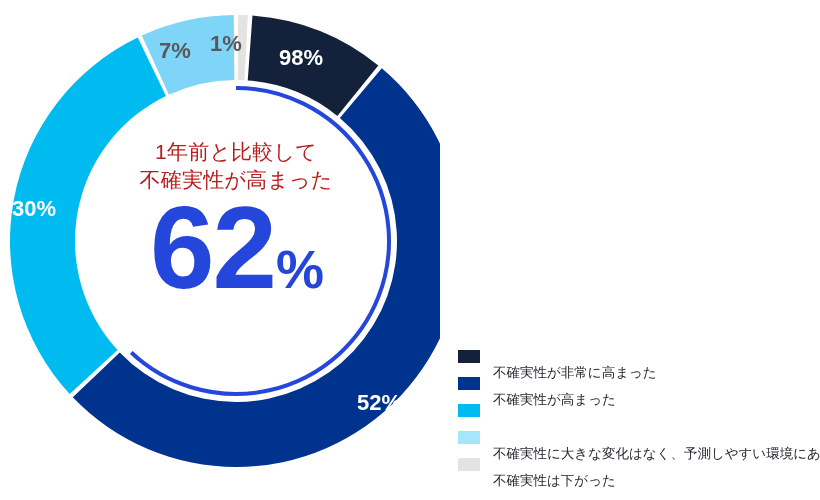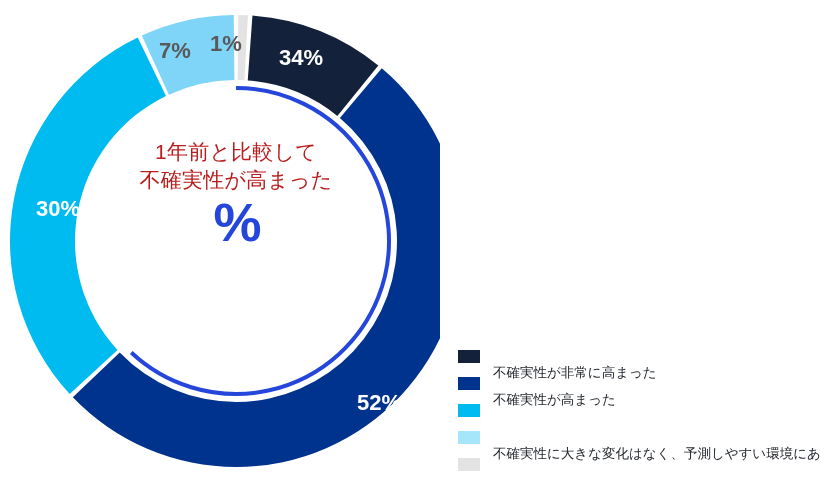--- a/index.html
+++ b/index.html
@@ -87,29 +87,30 @@
         <path d="M 69.70882163071107 394.0465419294187 A 226 226 0 0 1 137.72656232929018 37.48505841491365 L 165.9910466151138 96.01811683540308 A 161 161 0 0 0 117.53593045373664 350.02873119750626 Z" fill="#00BBF0"></path>
         <path d="M 141.8308891323327 35.55370882297976 A 226 226 0 0 1 233.73198270771377 15.011380601673011 L 234.3842885661147 80.00810741977591 A 161 161 0 0 0 168.91492544382993 94.64224389601654 Z" fill="#7FD5F8"></path>
       </g>
     <path id="indicator-arc" fill="none" stroke="#2546DB" stroke-width="4" stroke-linecap="butt" d="M 236 88 A 153 153 0 1 1 131.26429279291068 352.532199995476"></path>
   </svg>
 
   <div class="center-wrap">
     <div class="center-caption">1年前と比較して</div>
     <div class="center-caption">不確実性が高まった</div>
     <div class="center-big">
+      <span class="num">62</span>
         <span class="pct">%</span>
     </div>
   </div>
 
   <div id="slice-labels">
       <div class="slice-label" style="left: 210px; top: 31px; color: rgb(89, 89, 91); font-size: 22px;">1%</div>
-      <div class="slice-label" style="left: 279px; top: 45px; color: rgb(255, 255, 255); font-size: 22px;">34%</div>
+      <div class="slice-label" style="left: 279px; top: 45px; color: rgb(255, 255, 255); font-size: 22px;">98%</div>
       <div class="slice-label" style="left: 357px; top: 363px; color: rgb(255, 255, 255); font-size: 22px; margin-top: 27px;">52%</div>
-      <div class="slice-label" style="left: 36px; top: 196px; color: rgb(255, 255, 255); font-size: 22px;">30%</div>
+      <div class="slice-label" style="left: 12px; top: 196px; color: rgb(255, 255, 255); font-size: 22px;">30%</div>
       <div class="slice-label" style="left: 159px; top: 38px; color: rgb(89, 89, 91); font-size: 22px;">7%</div>
     </div>
 
   <div class="legend" id="legend">
       <div class="legend-row">
         <span class="legend-swatch" style="background: rgb(19, 34, 58);"></span>
         <span class="legend-text">不確実性が非常に高まった</span>
       </div>
       <div class="legend-row">
         <span class="legend-swatch" style="background: rgb(0, 51, 141);"></span>
@@ -117,16 +118,17 @@
       </div>
       <div class="legend-row">
         <span class="legend-swatch" style="background: rgb(0, 187, 240);"></span>
       </div>
       <div class="legend-row">
         <span class="legend-swatch" style="background: rgb(166, 230, 251);"></span>
         <span class="legend-text">不確実性に大きな変化はなく、予測しやすい環境にある</span>
       </div>
       <div class="legend-row">
         <span class="legend-swatch" style="background: rgb(227, 227, 227);"></span>
+        <span class="legend-text">不確実性は下がった</span>
       </div>
     </div>
 
 </div>
 
 </body></html>

